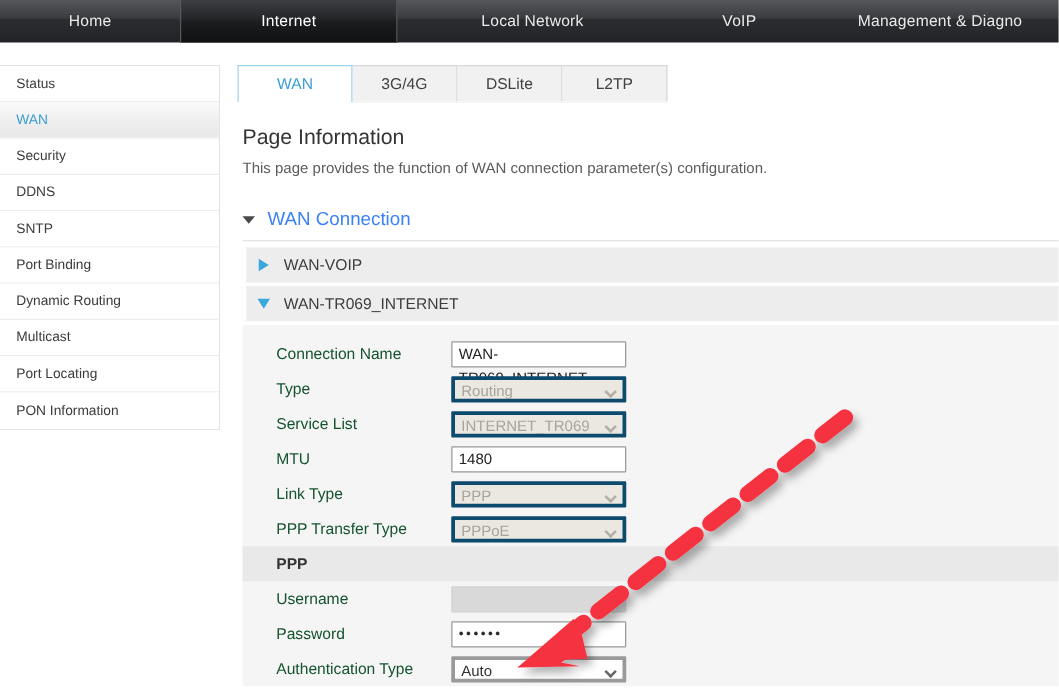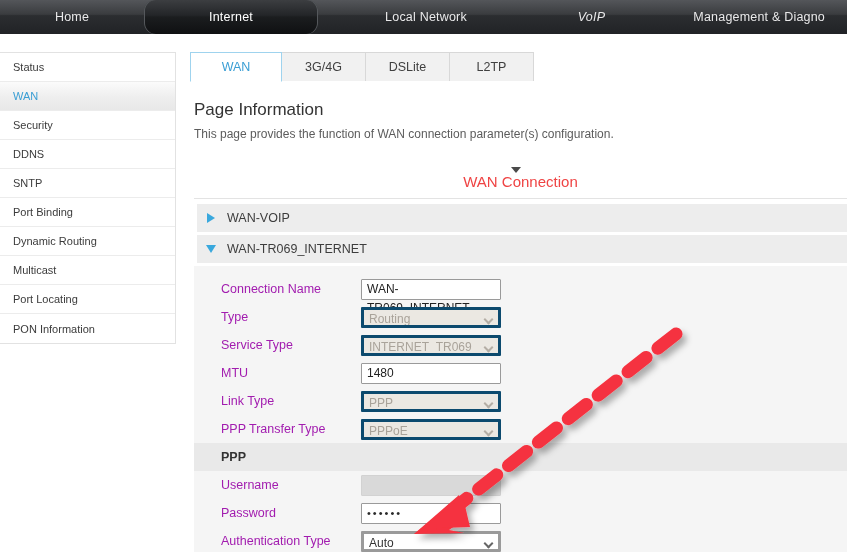--- a/index.html
+++ b/index.html
@@ -105,25 +105,24 @@
   }
   .page-desc {
     font-size: 12px;
     color: #5c5c5c;
     margin: 0 0 26px 0;
   }
 
   .section-head {
     display: flex; align-items: center;
     font-size: 15px;
-    color: #ef4444;
+    color: #3b82f6;
     padding-bottom: 8px;
     border-bottom: 1px solid #e3e3e3;
     width: 653px;
-    flex-direction: column;
   }
   .caret-down {
     width: 0; height: 0;
     border-left: 5px solid transparent;
     border-right: 5px solid transparent;
     border-top: 6px solid #4a4a4a;
     margin-right: 10px;
   }
 
   .panel { width: 653px; margin-top: 5px; }
@@ -159,21 +158,21 @@
   }
   .frow {
     display: flex; align-items: center;
     height: 28px;
     padding-left: 27px;
   }
   .frow.band { background: #e9e9e9; }
   .flabel {
     width: 140px;
     font-size: 12.5px;
-    color: #a21caf;
+    color: #14532d;
   }
   .flabel.strong { font-weight: bold; color: #333333; }
 
   .fctl { width: 140px; position: relative; }
 
   .inp {
     width: 140px; height: 21px;
     border: 1px solid #9a9a9a;
     background: #ffffff;
     font-size: 12px;
@@ -219,30 +218,30 @@
 </style>
 </head>
 <body>
 
 <div id="app">
 
   <div class="topnav">
     <div class="nav-item" style="width:144px;">
       <span>Home</span>
     </div>
-    <div class="nav-item active" style="width:174px;border-radius:11px;">
+    <div class="nav-item active" style="width:174px;">
       <span>Internet</span>
     </div>
     <div class="nav-item" style="width:176px;margin-left:20px;">
       <span>Local Network</span>
     </div>
-    <div class="nav-item" style="width:155px;font-style:italic;">
+    <div class="nav-item" style="width:155px;">
       <span>VoIP</span>
     </div>
-    <div class="nav-item" style="width:166px;justify-content:flex-end;">
+    <div class="nav-item" style="width:166px;justify-content:center;">
       <span>Management &amp; Diagno</span>
     </div>
   </div>
 
   <div class="sidebar">
     <div class="side-item">
       <span>Status</span>
     </div>
     <div class="side-item selected">
       <span>WAN</span>
@@ -324,21 +323,21 @@
           <div class="flabel">Type</div>
           <div class="fctl">
             <div class="sel">
               <span>Routing</span>
               <span class="chev"></span>
             </div>
           </div>
         </div>
 
         <div class="frow">
-          <div class="flabel">Service Type</div>
+          <div class="flabel">Service List</div>
           <div class="fctl">
             <div class="sel">
               <span>INTERNET_TR069</span>
               <span class="chev"></span>
             </div>
           </div>
         </div>
 
         <div class="frow">
           <div class="flabel">MTU</div>

